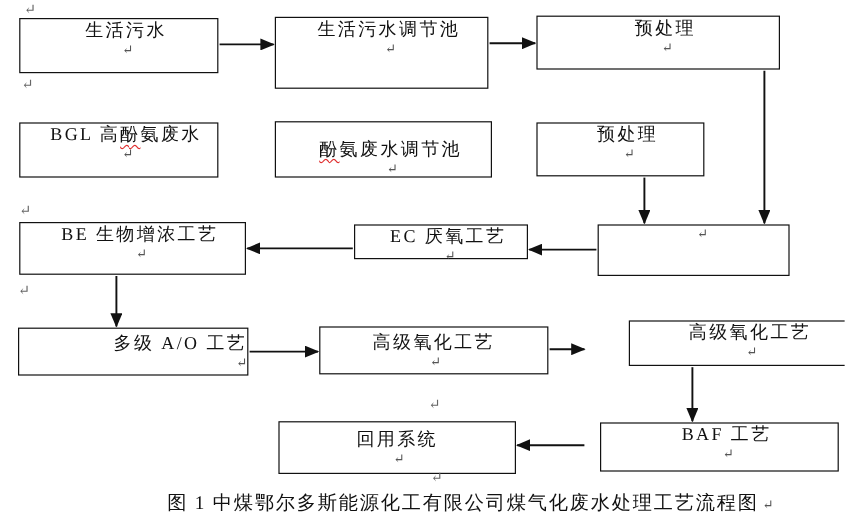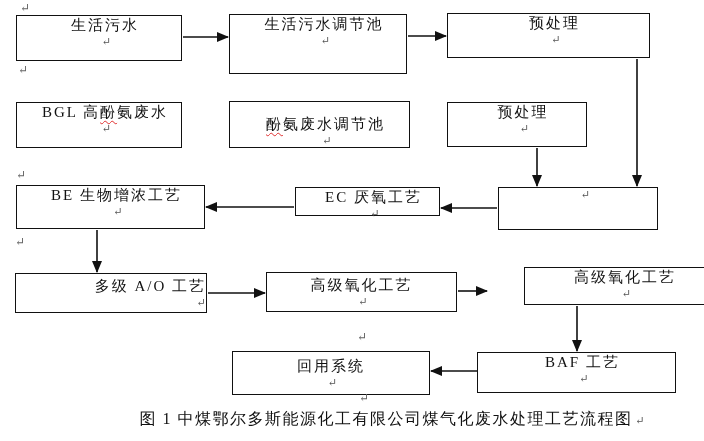--- a/index.html
+++ b/index.html
@@ -148,21 +148,21 @@
   </div>
   <div class="node" style="left:488px;top:267px;width:190px;height:38px;margin-left:36px;">
     <span>高级氧化工艺</span>
       <span class="rm">↵</span>
   </div>
 
   <div class="node center" style="left:232px;top:351px;width:198px;height:44px;">
     <span>回用系统</span>
       <span class="rm">↵</span>
   </div>
-  <div class="node" style="left:477px;top:352px;width:199px;height:41px;">
+  <div class="node" style="left:500px;top:352px;width:199px;height:41px;">
     <span>BAF 工艺</span>
       <span class="rm">↵</span>
   </div>
 
   <span class="float-rm" style="left:20px;top:1px;">↵</span>
   <span class="float-rm" style="left:18px;top:63px;">↵</span>
   <span class="float-rm" style="left:16px;top:168px;">↵</span>
   <span class="float-rm" style="left:15px;top:235px;">↵</span>
   <span class="float-rm" style="left:357px;top:330px;">↵</span>
   <span class="float-rm" style="left:359px;top:391px;">↵</span>

